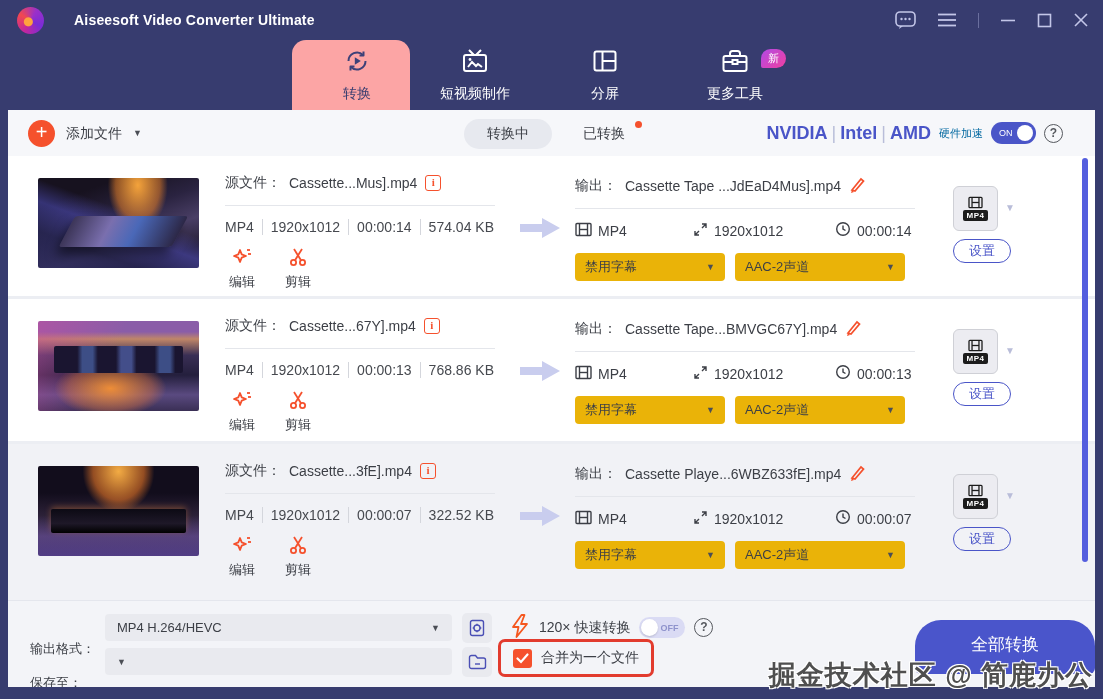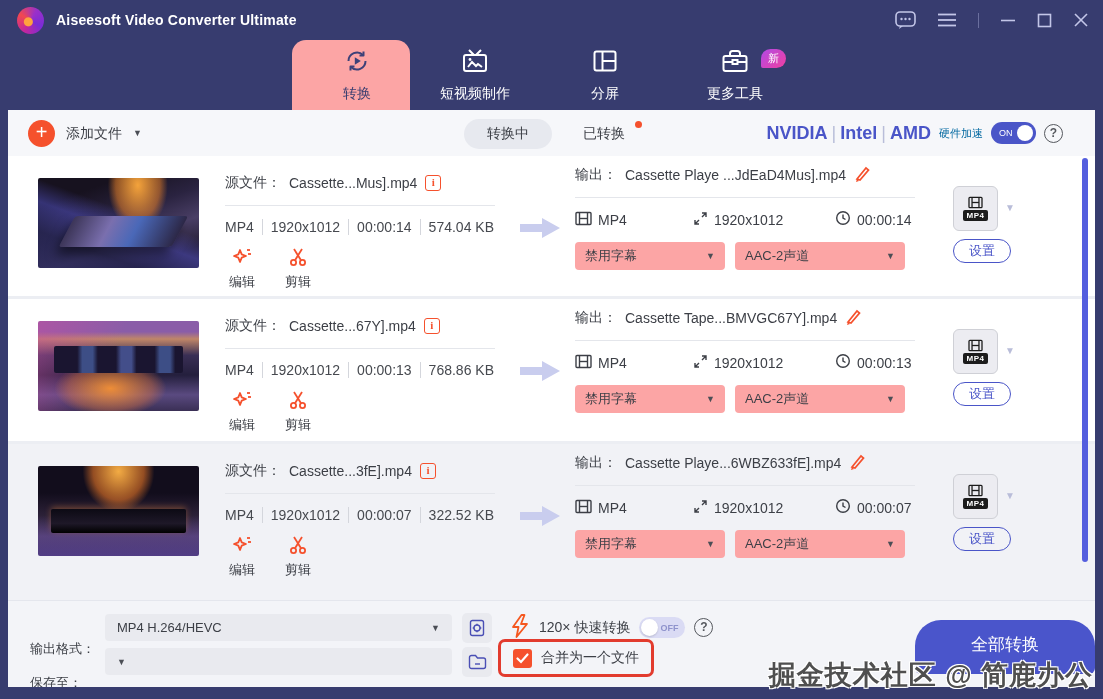--- a/index.html
+++ b/index.html
@@ -4,21 +4,21 @@
 <style>
   * { margin:0; padding:0; box-sizing:border-box; font-family:"Liberation Sans","DejaVu Sans",sans-serif; }
   html,body { width:1103px; height:699px; overflow:hidden; }
   body { background:#373c6f; position:relative; }
 
   
   .titlebar { position:absolute; top:0; left:0; width:1103px; height:40px; display:flex; align-items:center; }
   .logo { width:27px; height:27px; border-radius:50%; margin-left:17px;
           background:radial-gradient(circle at 42% 55%, #ffa23e 0 4px, transparent 5px),
                      conic-gradient(from 120deg, #7a2cd6, #c4269d, #f2484f, #9a30c9, #7a2cd6); }
-  .app-title { color:#ffffff; font-size:14px; font-weight:bold; margin-left:12px; letter-spacing:.2px; }
+  .app-title { color:#ffffff; font-size:14px; font-weight:bold; margin-left:30px; letter-spacing:.2px; }
   .win-controls { position:absolute; right:14px; top:0; height:40px; display:flex; align-items:center; gap:21px; }
   .win-controls svg { display:block; }
   .tb-sep { width:1px; height:15px; background:#6a6f9e; }
 
   
   .tabbar { position:absolute; top:40px; left:0; width:1103px; height:70px; display:flex; }
   .tab { width:130px; height:70px; display:flex; flex-direction:column; align-items:center; justify-content:center; gap:7px; color:#ffffff; font-size:14px; cursor:default; position:relative; }
   .tab:nth-child(1) { margin-left:292px; width:118px; }
   .tab.active { background:#fca5a5; border-radius:14px 14px 0 0; color:#3a3e70;padding-left:12px; }
   .badge-new { position:absolute; top:9px; right:14px; background:linear-gradient(135deg,#b14ae6,#ef3fa0); color:#fff; font-size:11px; padding:2px 7px; border-radius:10px 10px 10px 2px; }
@@ -78,27 +78,27 @@
   .hline { height:1px; background:#e4e6eb; margin-top:11px; width:270px; }
   .meta-line { margin-top:13px; font-size:14px; color:#46494f; display:flex; align-items:center; }
   .meta-line span { padding:0 8px; border-right:1px solid #d4d6dc; }
   .meta-line span:first-child { padding-left:0; }
   .meta-line span:last-child { border-right:none; }
   .tool-icons { margin-top:12px; display:flex; gap:22px; }
   .tool { display:flex; flex-direction:column; align-items:center; gap:3px; font-size:13px; color:#3c3f46; width:34px; }
 
   .arrow-wrap { position:absolute; left:510px; top:58px; }
 
-  .out-col { position:absolute; left:567px; top:8px; width:355px; }
+  .out-col { position:absolute; left:567px; top:19px; width:355px; }
   .pencil { color:#f5512d; }
   .out-meta { margin-top:12px; display:flex; align-items:center; font-size:14px; color:#3c3f46; }
   .out-meta .grp { display:flex; align-items:center; gap:6px; }
   .g1{ width:118px; } .g2{ width:142px; }
   .dd-row { margin-top:13px; display:flex; gap:10px; }
-  .dropdown { height:28px; background:#fca5a5; border-radius:4px; display:flex; align-items:center; justify-content:space-between; padding:0 10px; font-size:13px; color:#3c3f46; }
+  .dropdown { height:28px; background:#eab308; border-radius:4px; display:flex; align-items:center; justify-content:space-between; padding:0 10px; font-size:13px; color:#3c3f46; }
   .dd-sub { width:150px; } .dd-aud { width:170px; }
 
   .fmt-zone { position:absolute; left:945px; top:30px; width:80px; }
   .fmt-badge { width:45px; height:45px; background:#ececf1; border:1px solid #cfd0d6; border-radius:6px; display:flex; flex-direction:column; align-items:center; justify-content:center; gap:1px; }
   .fmt-chip { background:#1c1c1c; color:#fff; font-size:8px; font-weight:bold; padding:1px 4px; border-radius:2px; letter-spacing:.5px; }
   .fmt-caret { position:absolute; left:52px; top:16px; color:#b9bdd9; font-size:10px; }
   .settings-btn { margin-top:8px; width:58px; height:24px; border:1.5px solid #4a55c8; border-radius:13px; color:#4a55c8; font-size:13px; display:flex; align-items:center; justify-content:center; }
 
   .scrollbar { position:absolute; left:1074px; top:48px; width:6px; height:404px; border-radius:3px; background:#545ede; }
 
@@ -283,21 +283,21 @@
       </div>
     </div>
     <div class="arrow-wrap">
       <svg width="44" height="28" viewBox="0 0 44 28">
           <polygon points="2,10 24,10 24,4 42,14 24,24 24,18 2,18" fill="#c9cdee"></polygon>
         </svg>
     </div>
     <div class="out-col">
       <div class="file-line">
           <span>输出：</span>
-          <span>Cassette Playe ...JdEaD4Mus].mp4</span>
+          <span>Cassette Tape ...JdEaD4Mus].mp4</span>
         <span class="pencil"><svg width="16" height="16" viewBox="0 0 16 16">
               <path d="M3 13L12 2l2.5 2L6 14z" fill="none" stroke="#f5512d" stroke-width="1.7"></path>
               <path d="M3 13l-1 3 3-1z" fill="#f5512d"></path>
             </svg></span>
         </div>
       <div class="hline" style="width:340px"></div>
       <div class="out-meta">
         <span class="grp g1">
             <span><svg width="17" height="15" viewBox="0 0 17 15">
                 <g fill="none" stroke="#3c3f46" stroke-width="1.4">

